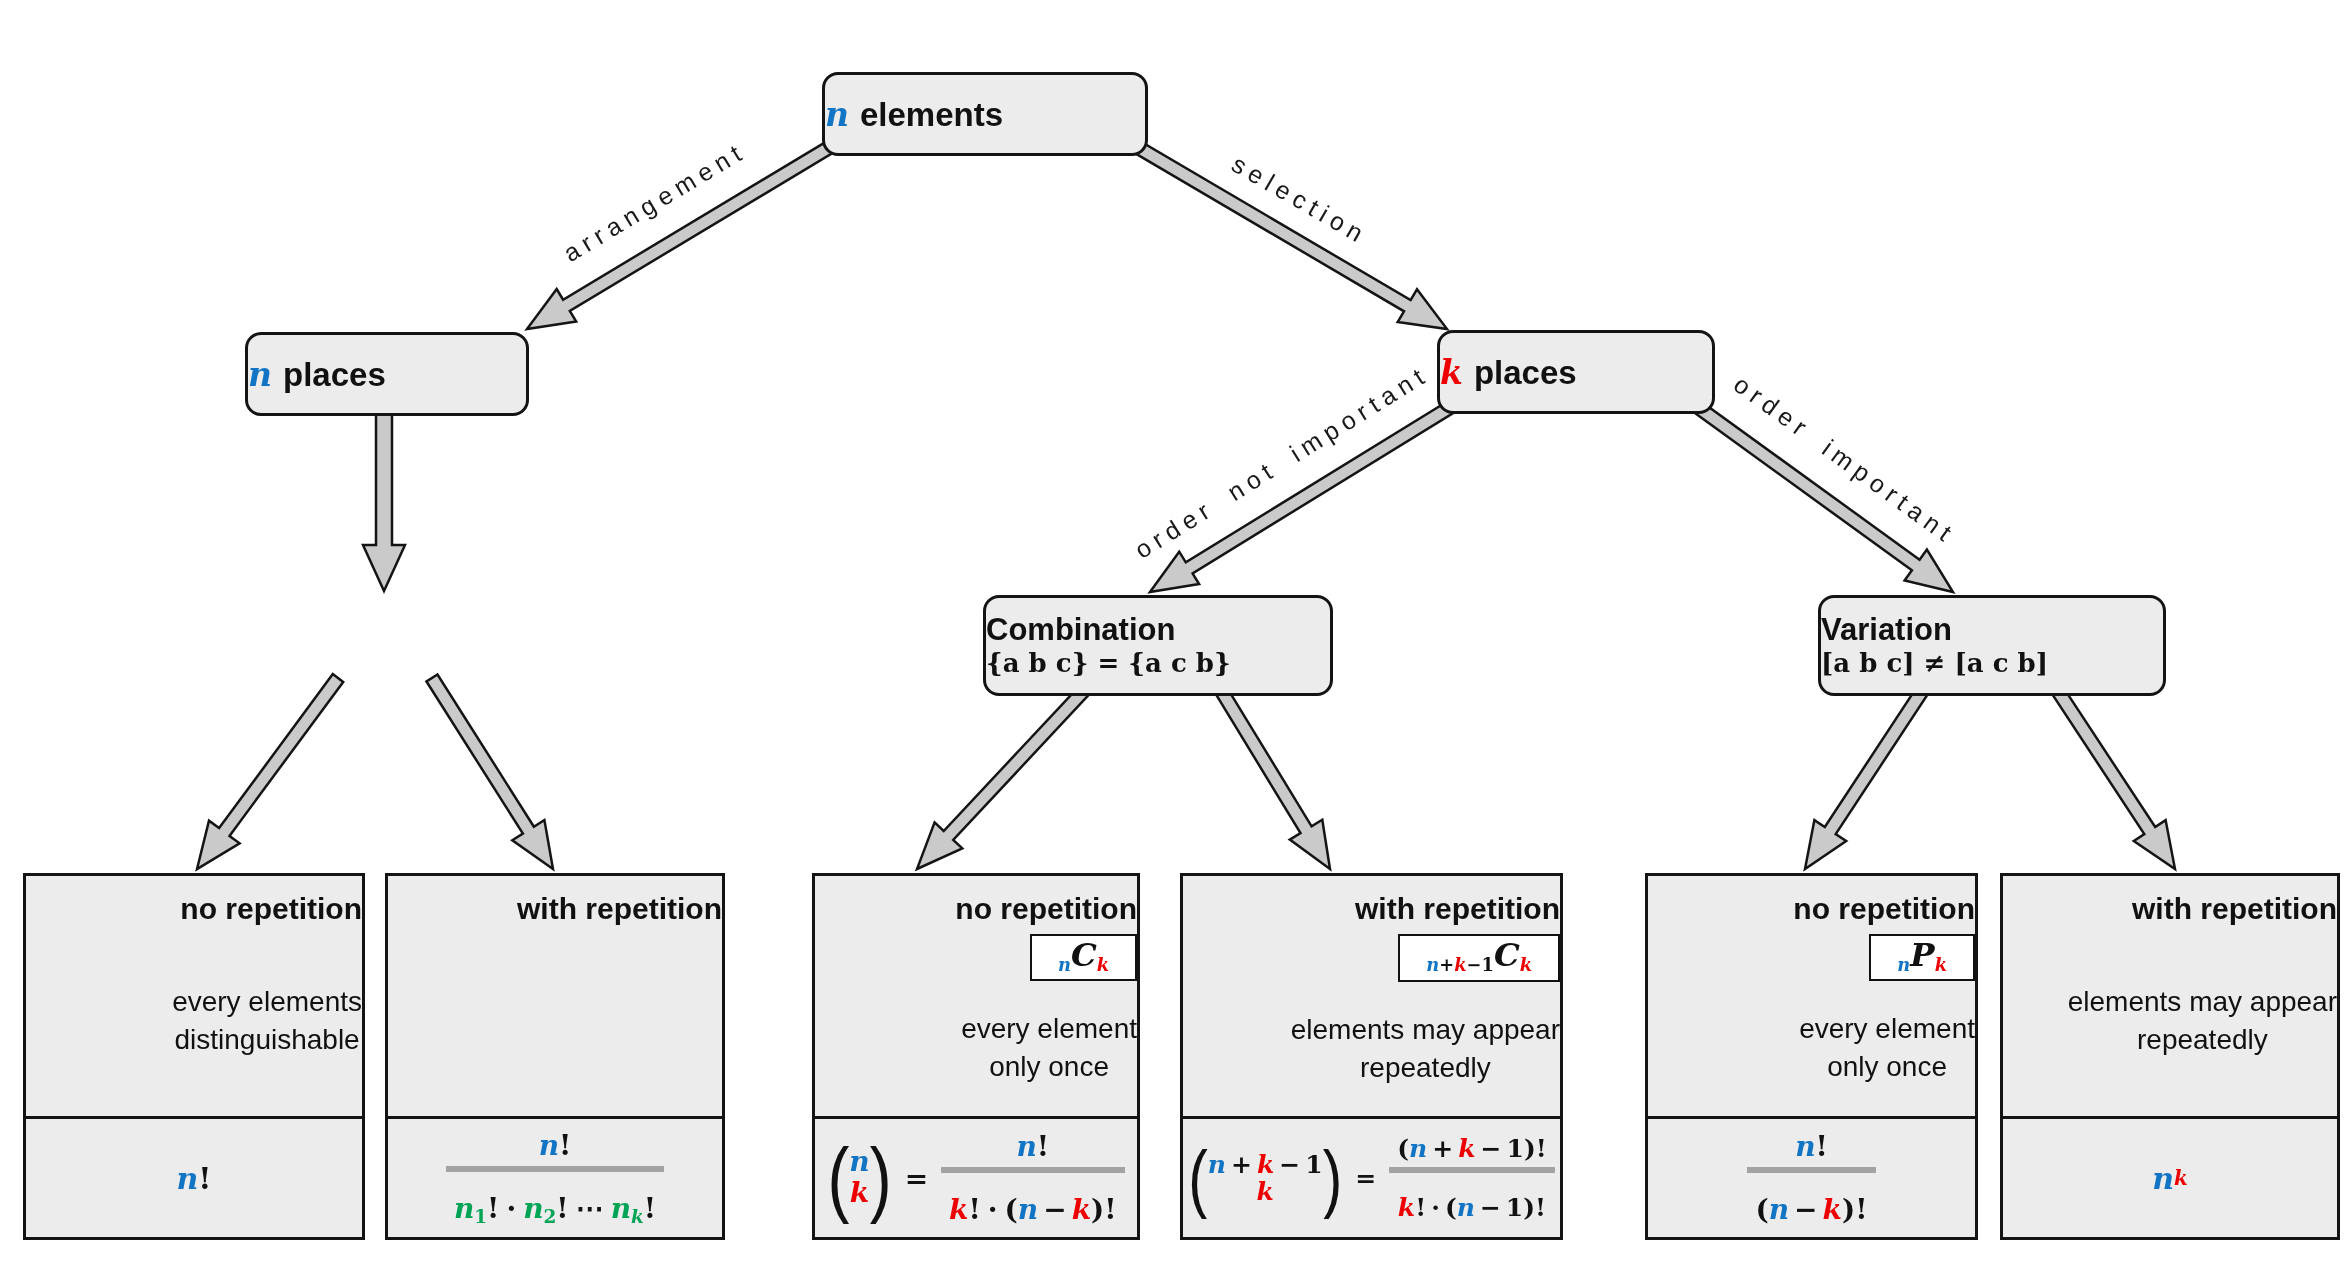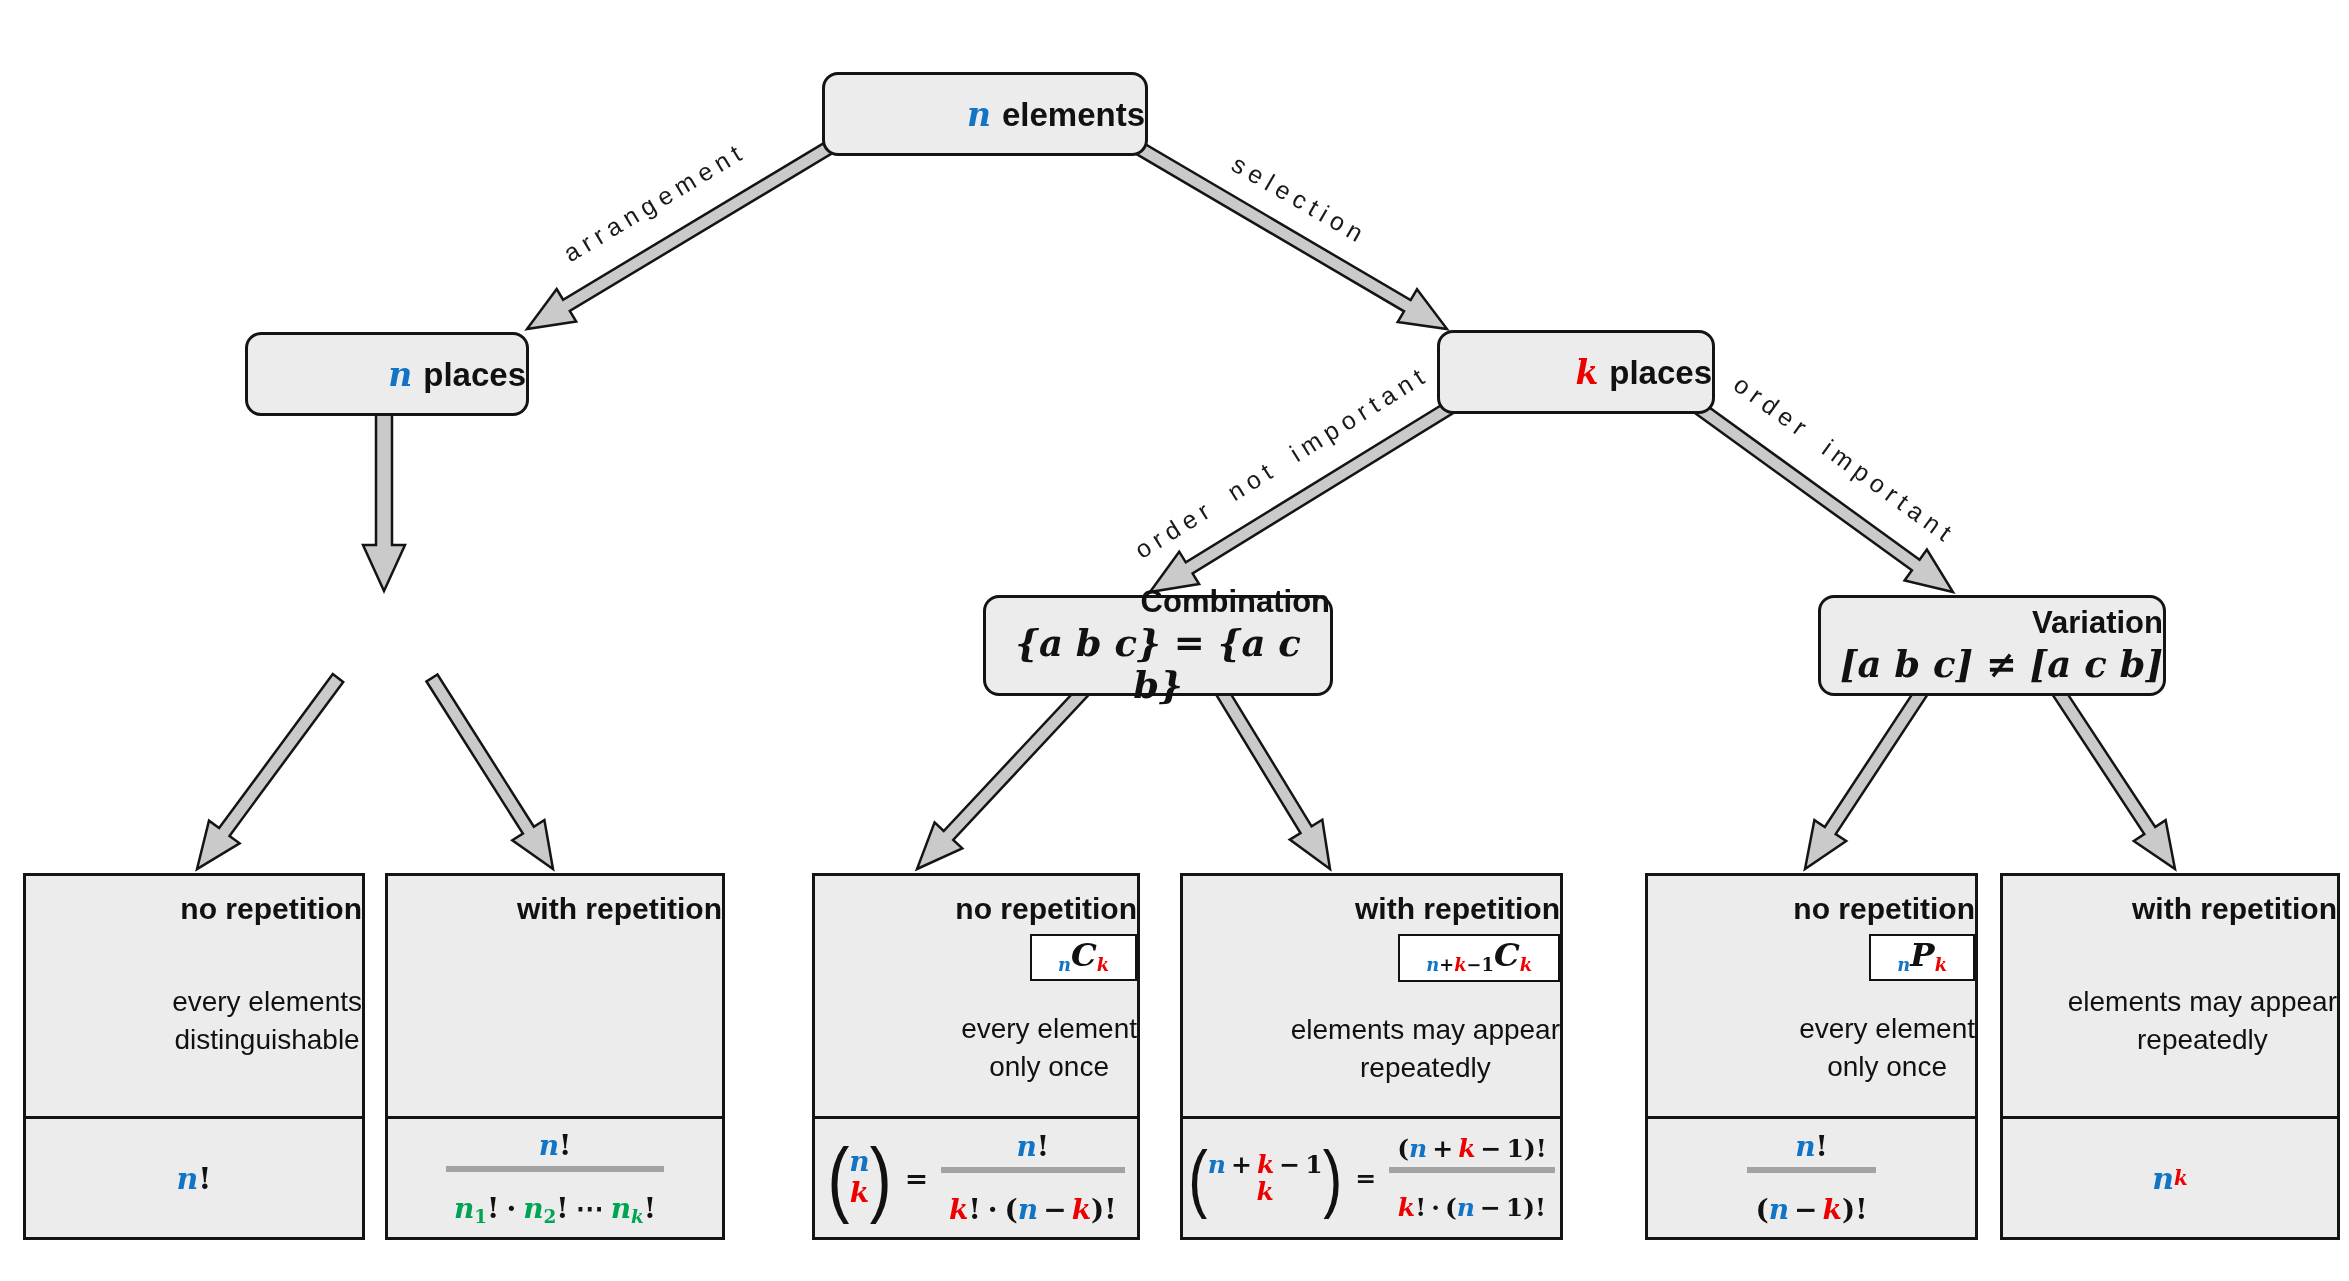--- a/index.html
+++ b/index.html
@@ -6,27 +6,27 @@
     --blue:#1274c5; --red:#ee0000; --green:#00a455;
     --fill:#ececec; --arrow:#cacaca; --border:#141414;
   }
   html,body{margin:0;padding:0;background:#fff;}
   .stage{position:relative;width:2349px;height:1281px;background:#fff;overflow:hidden;
          font-family:"Liberation Sans",sans-serif;color:#111;}
   svg.connectors{position:absolute;left:0;top:0;z-index:0;}
 
   
   .node{position:absolute;z-index:2;background:var(--fill);border:3.5px solid var(--border);
-        border-radius:16px;display:flex;flex-direction:column;align-items:flex-end;justify-content:center;
+        border-radius:16px;display:flex;flex-direction:column;align-items:flex-start;justify-content:center;
         text-align:center;}
   .nmain{font-weight:bold;font-size:33px;white-space:nowrap;}
   .nmain .nvar{font-family:"DejaVu Serif",serif;font-style:italic;font-weight:bold;margin-right:11px;}
   .ntitle{font-weight:bold;font-size:31px;line-height:1.15;}
   .ntitle-xl{font-weight:bold;font-size:34px;}
-  .nnote{font-family:"DejaVu Serif",serif;font-style:italic;font-weight:600;font-size:37px;line-height:1.15;margin-top:2px;}
+  .nnote{font-family:"DejaVu Serif",serif;font-weight:600;font-size:26px;line-height:1.15;margin-top:2px;}
 
   
   .edge-label{position:absolute;z-index:1;font-size:25px;letter-spacing:6px;word-spacing:8px;
               color:#1a1a1a;white-space:nowrap;transform:translate(-50%,-50%) rotate(var(--r));}
 
   
   .card{position:absolute;z-index:2;top:873px;height:367px;background:var(--fill);
         border:3.5px solid var(--border);box-sizing:border-box;display:flex;flex-direction:column;}
   .card-top{flex:1 1 auto;display:flex;flex-direction:column;align-items:flex-end;padding-top:16px;min-height:0;}
   .card-header{font-weight:bold;font-size:30px;}

